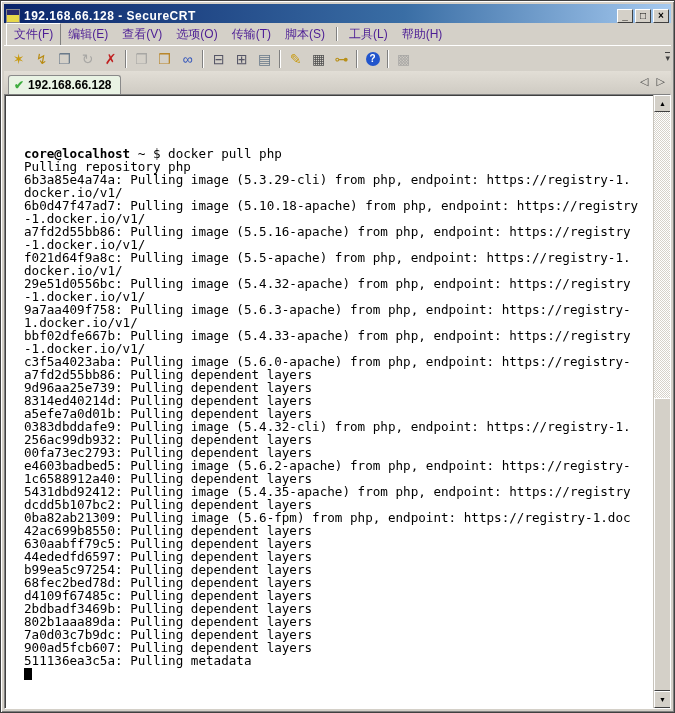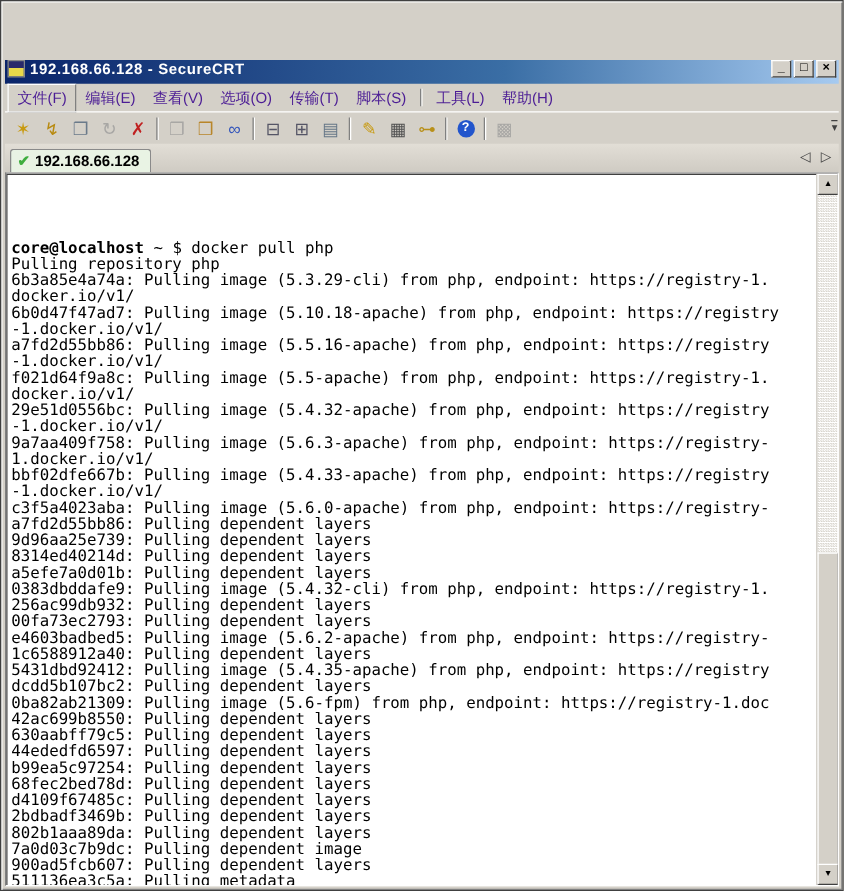--- a/index.html
+++ b/index.html
@@ -5,21 +5,21 @@
   * { margin:0; padding:0; box-sizing:border-box; }
   body { font-family:"Liberation Sans", sans-serif; background:#808080; }
   .window {
     width:675px; height:713px; background:#d4d0c8;
     border:1px solid #404040; box-shadow:inset 1px 1px 0 #fff, inset -1px -1px 0 #808080;
     padding:3px; display:flex; flex-direction:column;
   }
   
   .titlebar {
     height:19px; background:linear-gradient(to right,#0a246a,#3a6ea5 60%,#a6caf0);
-    display:flex; align-items:flex-start; padding:0 2px; flex:0 0 auto;margin-top:44px;
+    display:flex; align-items:flex-end; padding:0 2px; flex:0 0 auto;
   }
   .app-icon {
     width:14px; height:14px; margin-right:4px; flex:0 0 auto;
     border:1px solid #888;
     background:linear-gradient(to bottom,#2a2a6a 0 45%,#e8d84a 45% 100%);
   }
   .title-text { color:#fff; font-weight:bold; font-size:12px; letter-spacing:0.5px; flex:1 1 auto;
     white-space:nowrap; overflow:hidden; }
   .winbtns { display:flex; gap:2px; }
   .winbtn {
@@ -63,21 +63,21 @@
   }
   .tab .check { color:#3fae3f; font-size:12px; }
   .tabnav { position:absolute; right:6px; top:4px; display:flex; gap:8px;
     font-size:11px; color:#444; }
   
   .terminal {
     flex:1 1 auto; background:#fff; position:relative; overflow:hidden;
     border:1px solid; border-color:#808080 #fff #fff #808080;
     box-shadow:inset 1px 1px 0 #404040;
   }
-  .screen { position:absolute; left:2px; top:0; right:17px; bottom:0; padding:52px 0 0 2px;
+  .screen { position:absolute; left:2px; top:0; right:17px; bottom:0; padding:52px 0 0 17px;
     overflow:hidden; }
   .tline { white-space:pre; font-family:"DejaVu Sans Mono", monospace;
     font-size:12.6px; line-height:13px; height:13px; color:#000; }
   .tline b { font-weight:bold; }
   .cursor { width:8px; height:12px; background:#000; margin-top:1px; }
   
   .vscroll { position:absolute; right:0; top:0; bottom:0; width:17px;
     background:#fff;
     background-image:conic-gradient(#d6d2ca 25%, #ffffff 0 50%, #d6d2ca 0 75%, #ffffff 0);
     background-size:2px 2px;
@@ -188,21 +188,21 @@
           <div class="tline">dcdd5b107bc2: Pulling dependent layers</div>
           <div class="tline">0ba82ab21309: Pulling image (5.6-fpm) from php, endpoint: https://registry-1.doc</div>
           <div class="tline">42ac699b8550: Pulling dependent layers</div>
           <div class="tline">630aabff79c5: Pulling dependent layers</div>
           <div class="tline">44ededfd6597: Pulling dependent layers</div>
           <div class="tline">b99ea5c97254: Pulling dependent layers</div>
           <div class="tline">68fec2bed78d: Pulling dependent layers</div>
           <div class="tline">d4109f67485c: Pulling dependent layers</div>
           <div class="tline">2bdbadf3469b: Pulling dependent layers</div>
           <div class="tline">802b1aaa89da: Pulling dependent layers</div>
-          <div class="tline">7a0d03c7b9dc: Pulling dependent image</div>
+          <div class="tline">7a0d03c7b9dc: Pulling dependent layers</div>
           <div class="tline">900ad5fcb607: Pulling dependent layers</div>
           <div class="tline">511136ea3c5a: Pulling metadata</div>
         </div>
       <div class="cursor"></div>
     </div>
     <div class="vscroll">
       <div class="sbtn up">▲</div>
       <div class="sthumb"></div>
       <div class="sbtn down">▼</div>
     </div>

